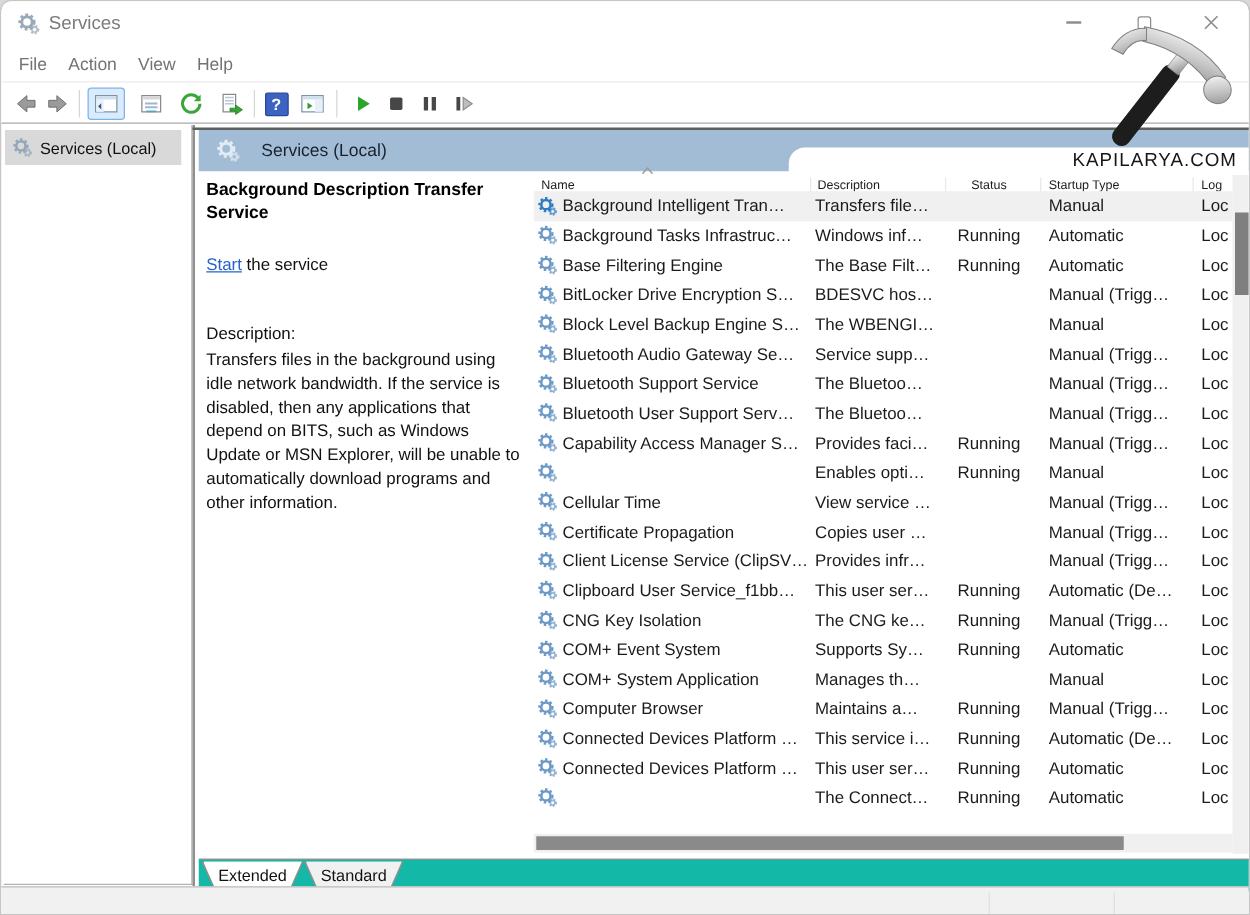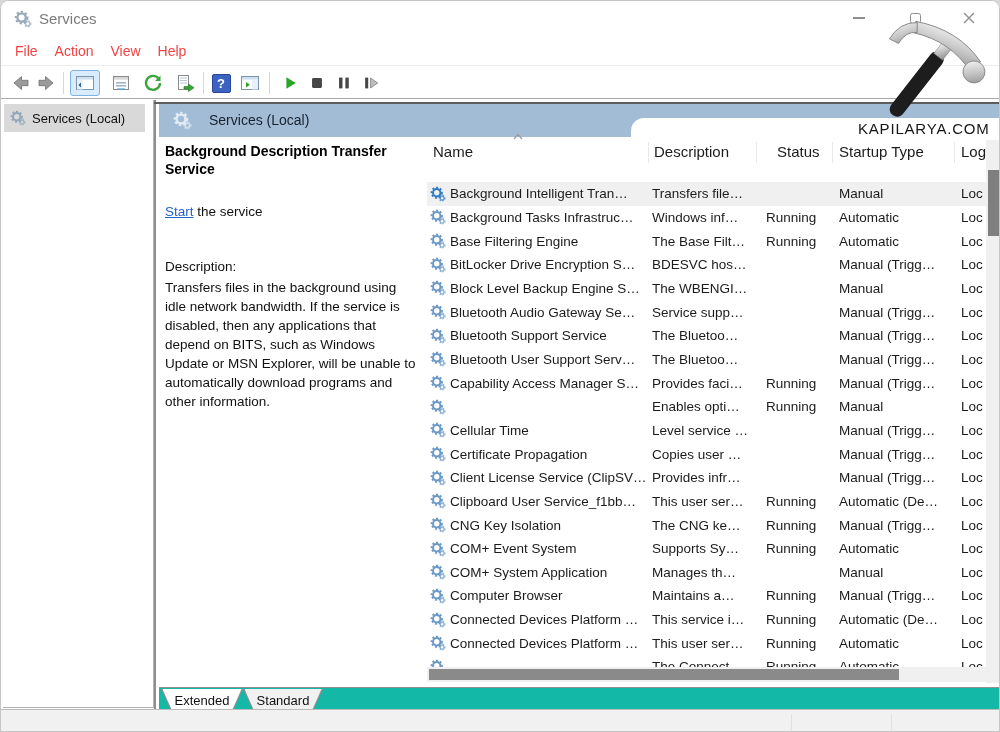--- a/index.html
+++ b/index.html
@@ -11,21 +11,21 @@
   .titlebar { position:absolute; left:0; top:0; width:100%; height:36px; background:#fff; }
   .app-title { position:absolute; left:38px; top:9px; font-size:15px; color:#7b7b7b; }
   .app-icon { position:absolute; left:13px; top:9px; }
   .winbtn { position:absolute; top:4px; width:32px; height:26px; display:flex; align-items:center; justify-content:center; cursor:default; }
   .btn-min { left:842px; } .btn-max { left:898px; } .btn-close { left:952px; }
   .glyph-min { width:12px; height:2px; background:#8e8e8e; }
   .glyph-max { width:11px; height:11px; border:1.5px solid #8e8e8e; border-radius:2.5px; }
 
   
   .menubar { position:absolute; left:0; top:36px; width:100%; height:28px; background:#fff; display:flex; align-items:center; padding-left:14px; }
-  .menu-item { font-size:14px; color:#ef4444; margin-right:17px; }
+  .menu-item { font-size:14px; color:#737373; margin-right:17px; }
 
   
   .toolbar { position:absolute; left:0; top:64px; width:100%; height:34px; background:#fff; border-top:1px solid #ececec; border-bottom:1px solid #a9a9a9; }
   .tbtn { position:absolute; top:4px; width:26px; height:26px; display:flex; align-items:center; justify-content:center; border:1px solid transparent; border-radius:3px; }
   .tbtn.toggled { background:#d9ecff; border-color:#7fb2e5; width:30px; }
   .tsep { position:absolute; top:6px; width:1px; height:22px; background:#d6d6d6; }
   .help-box { width:19px; height:19px; background:#3d63c2; border:1px solid #28479c; border-radius:2px; color:#fff; font-size:13px; font-weight:bold; display:flex; align-items:center; justify-content:center; }
 
   
   .tree-panel { position:absolute; left:2px; top:99px; width:151px; height:608px; background:#fff; border-right:1px solid #b3b3b3; border-bottom:1px solid #b3b3b3; }
@@ -49,26 +49,26 @@
   
   .svc-title { position:absolute; left:164px; top:141px; width:256px; font-size:14px; font-weight:bold; color:#000; line-height:18px; }
   .svc-start { position:absolute; left:164px; top:203px; font-size:13.5px; color:#111; }
   .svc-start a { color:#2563c9; text-decoration:underline; }
   .svc-desc-head { position:absolute; left:164px; top:258px; font-size:13.5px; color:#111; }
   .svc-desc-body { position:absolute; left:164px; top:277px; width:254px; font-size:13.5px; color:#111; line-height:19px; }
 
   
   .list { position:absolute; left:426px; top:139px; width:559px; height:543px; }
   .lhead { position:absolute; left:0; top:0; width:100%; height:26px; background:#fff; }
-  .hcell { position:absolute; top:3px; font-size:15px; color:#1c1c1c; white-space:nowrap; overflow:hidden; }
+  .hcell { position:absolute; top:3px; font-size:10px; color:#1c1c1c; white-space:nowrap; overflow:hidden; }
   .h-name{left:6px;width:200px;} .h-desc{left:227px;width:96px;} .h-status{left:350px;width:62px;}
   .h-startup{left:412px;width:112px;} .h-logon{left:534px;width:25px;}
   .hsep { position:absolute; top:2px; width:1px; height:21px; background:#e9e9e9; }
   .sort-caret { position:absolute; left:86px; top:-7px; }
-  .rows { position:absolute; left:0; top:42px; width:100%; }
+  .rows { position:absolute; left:0; top:13px; width:100%; }
   .row { position:relative; height:23.67px; }
   .row.selected { background:#f0f0f0; }
   .cell { position:absolute; top:0; bottom:0; display:flex; align-items:center; font-size:13.5px; color:#1b1b1b; white-space:nowrap; overflow:hidden; }
   .c-icon{left:3px;width:17px;} .c-name{left:23px;width:196px;} .c-desc{left:225px;width:98px;}
   .c-status{left:339px;width:68px;} .c-startup{left:412px;width:118px;} .c-logon{left:534px;width:26px;}
 
   .row .gear { stroke:#6b98c6; }
   .row.selected .gear { stroke:#2f7bc3; }
 
   
@@ -383,21 +383,21 @@
           <span class="cell c-logon">Loc</span>
         </div>
 
         <div class="row">
           <span class="cell c-icon">
             <svg class="gear" width="16" height="16" viewBox="0 0 19 19">
               <use href="#gear2"></use>
             </svg>
           </span>
           <span class="cell c-name">Cellular Time</span>
-          <span class="cell c-desc">Level service …</span>
+          <span class="cell c-desc">View service …</span>
           <span class="cell c-status"></span>
           <span class="cell c-startup">Manual (Trigg…</span>
           <span class="cell c-logon">Loc</span>
         </div>
 
         <div class="row">
           <span class="cell c-icon">
             <svg class="gear" width="16" height="16" viewBox="0 0 19 19">
               <use href="#gear2"></use>
             </svg>

